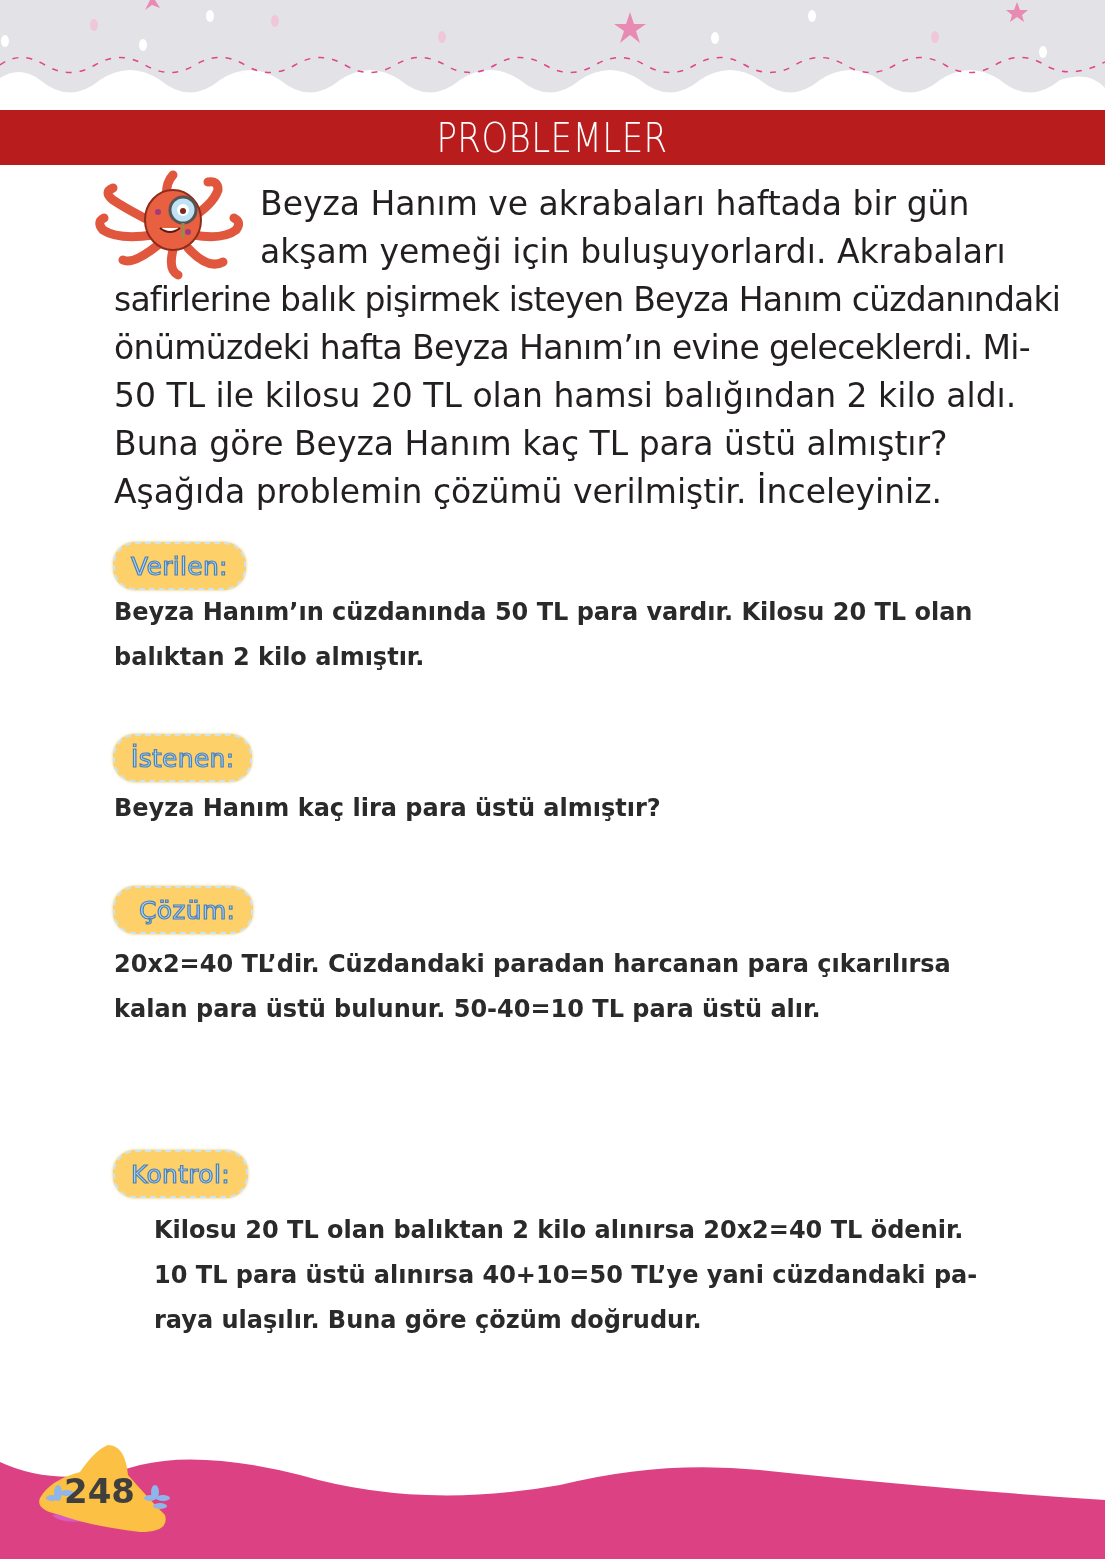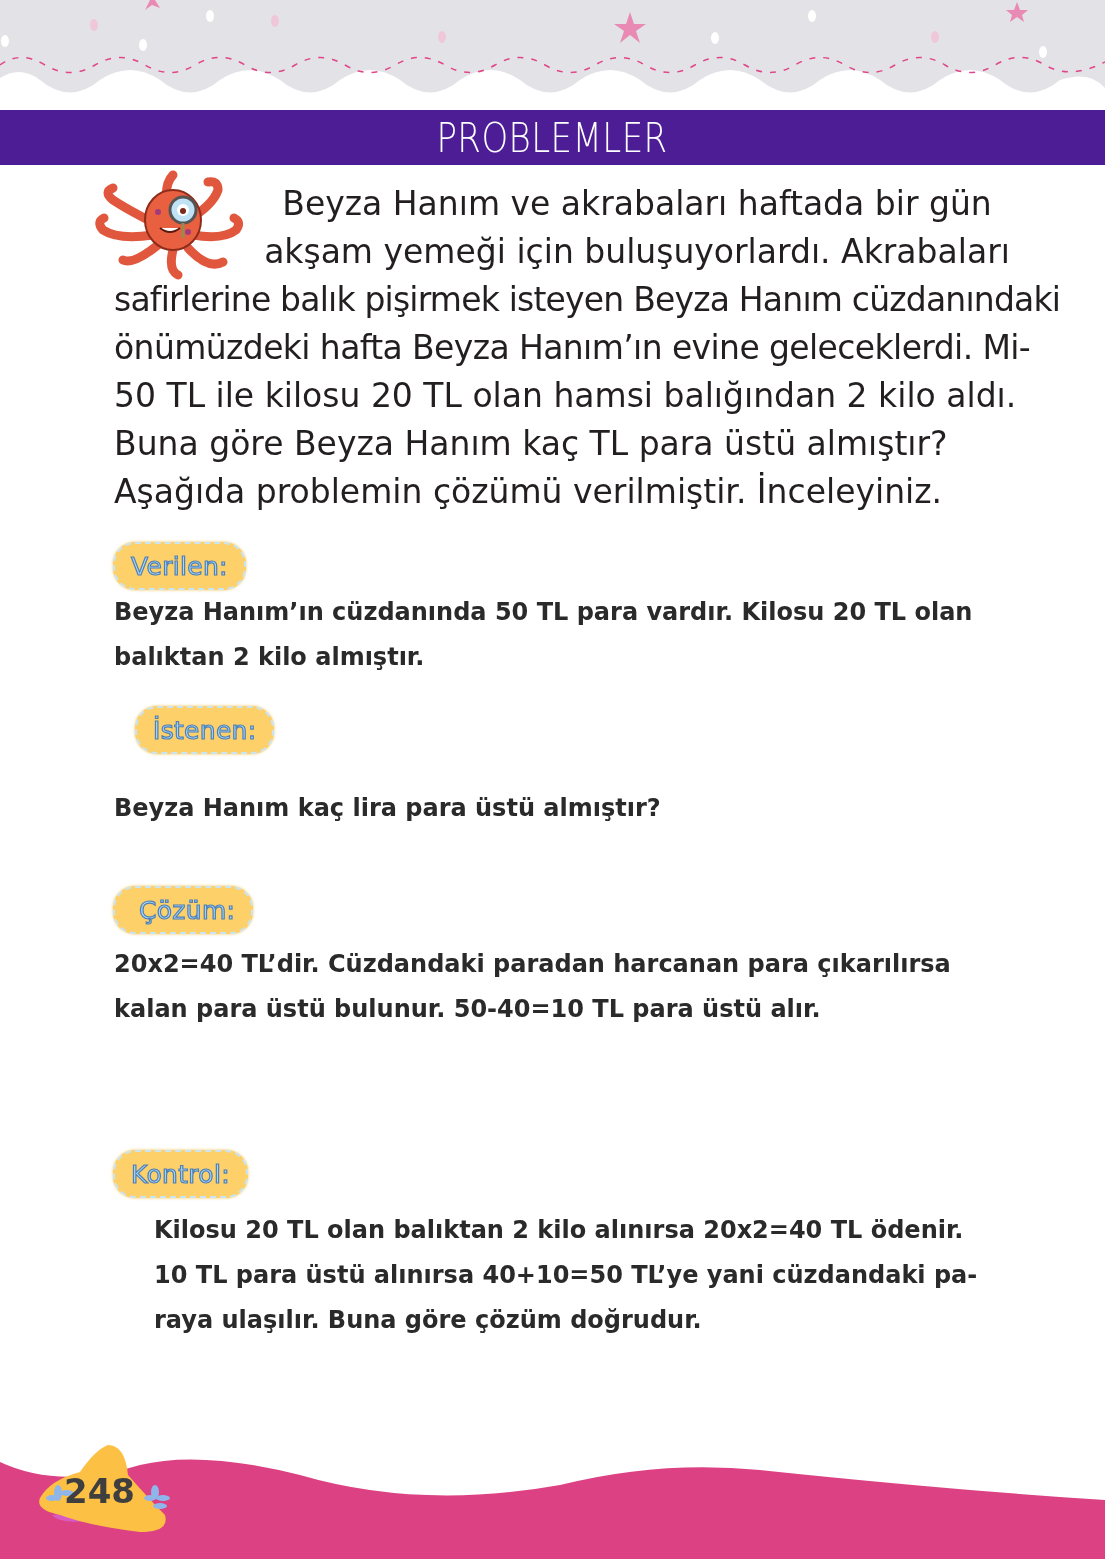--- a/index.html
+++ b/index.html
@@ -1,23 +1,23 @@
 <!DOCTYPE html>
 <html><head>
 <meta charset="utf-8">
 <style>
   html,body{margin:0;padding:0;}
   body{width:1105px;height:1559px;position:relative;overflow:hidden;background:#ffffff;font-family:"Liberation Sans","DejaVu Sans",sans-serif;color:#231f20;}
   .top-band{position:absolute;left:0;top:0;width:1105px;height:105px;}
-  .title-bar{position:absolute;left:0;top:110px;width:1105px;height:55px;background:#4c1d95;display:flex;align-items:center;justify-content:center;}
+  .title-bar{position:absolute;left:0;top:110px;width:1105px;height:55px;background:#b91c1c;display:flex;align-items:center;justify-content:center;}
   .title-bar span{color:#fff;font-size:40px;letter-spacing:0.5px;font-family:"DejaVu Sans",sans-serif;font-weight:300;transform:scaleX(0.85);}
   .mascot{position:absolute;left:88px;top:170px;width:160px;height:110px;}
   .intro{position:absolute;left:114px;top:180px;width:900px;font-size:33px;line-height:48px;font-family:"DejaVu Sans",sans-serif;}
   .intro .line{display:block;white-space:nowrap;}
-  .intro .indent{padding-left:146px;text-align:center;}
+  .intro .indent{padding-left:146px;}
   .badge{position:absolute;left:113px;height:44px;padding:0 16px;border-radius:22px;background:#fdd06a;border:2px dashed #c9e4f2;box-shadow:0 0 3px #f3c35a;display:flex;align-items:center;}
   .badge span{font-family:"DejaVu Sans",sans-serif;font-weight:normal;font-size:25px;color:#a7d8f5;-webkit-text-stroke:1.2px #4e7fb6;letter-spacing:0.3px;}
   .para{position:absolute;left:114px;width:900px;font-size:24px;line-height:45px;font-family:"DejaVu Sans",sans-serif;font-weight:700;color:#2a2a2a;}
   .para .line{display:block;white-space:nowrap;}
   .footer{position:absolute;left:0;top:1420px;width:1105px;height:139px;}
   .page-num{position:absolute;left:64px;top:1471px;font-family:"DejaVu Sans",sans-serif;font-weight:bold;font-size:34px;color:#3f3f3f;}
 </style>
 </head>
 <body>
 
@@ -81,21 +81,21 @@
 </div>
 
 <div class="badge" style="top:542px;">
   <span>Verilen:</span>
 </div>
 <div class="para" style="top:590px;">
   <span class="line">Beyza Hanım’ın cüzdanında 50 TL para vardır. Kilosu 20 TL olan</span>
   <span class="line">balıktan 2 kilo almıştır.</span>
 </div>
 
-<div class="badge" style="top:706px;margin-left:22px;">
+<div class="badge" style="top:734px;">
   <span>İstenen:</span>
 </div>
 <div class="para" style="top:786px;">
   <span class="line">Beyza Hanım kaç lira para üstü almıştır?</span>
 </div>
 
 <div class="badge" style="top:886px;padding-left:24px;">
   <span>Çözüm:</span>
 </div>
 <div class="para" style="top:942px;">

